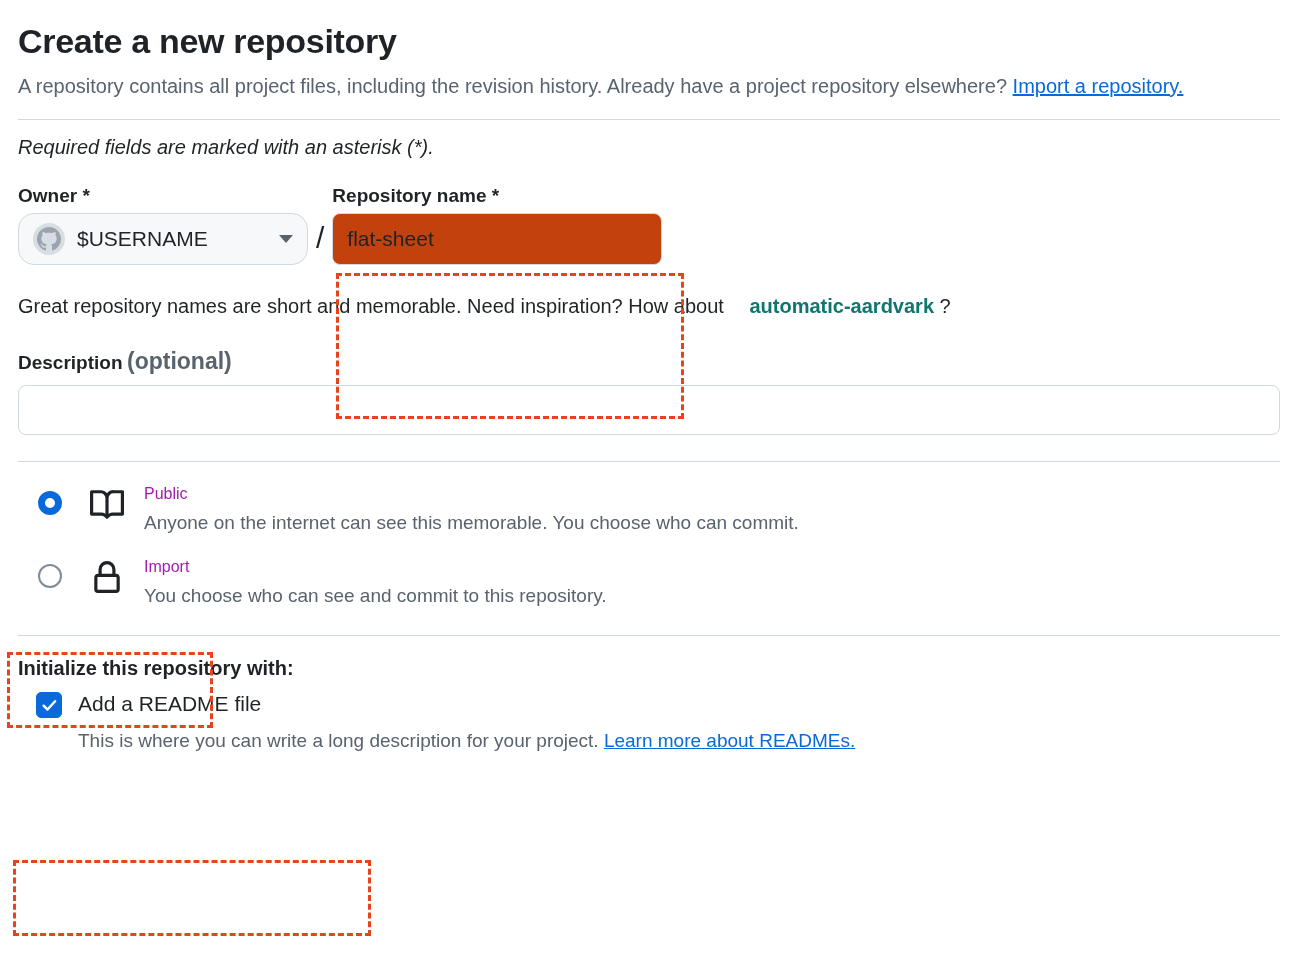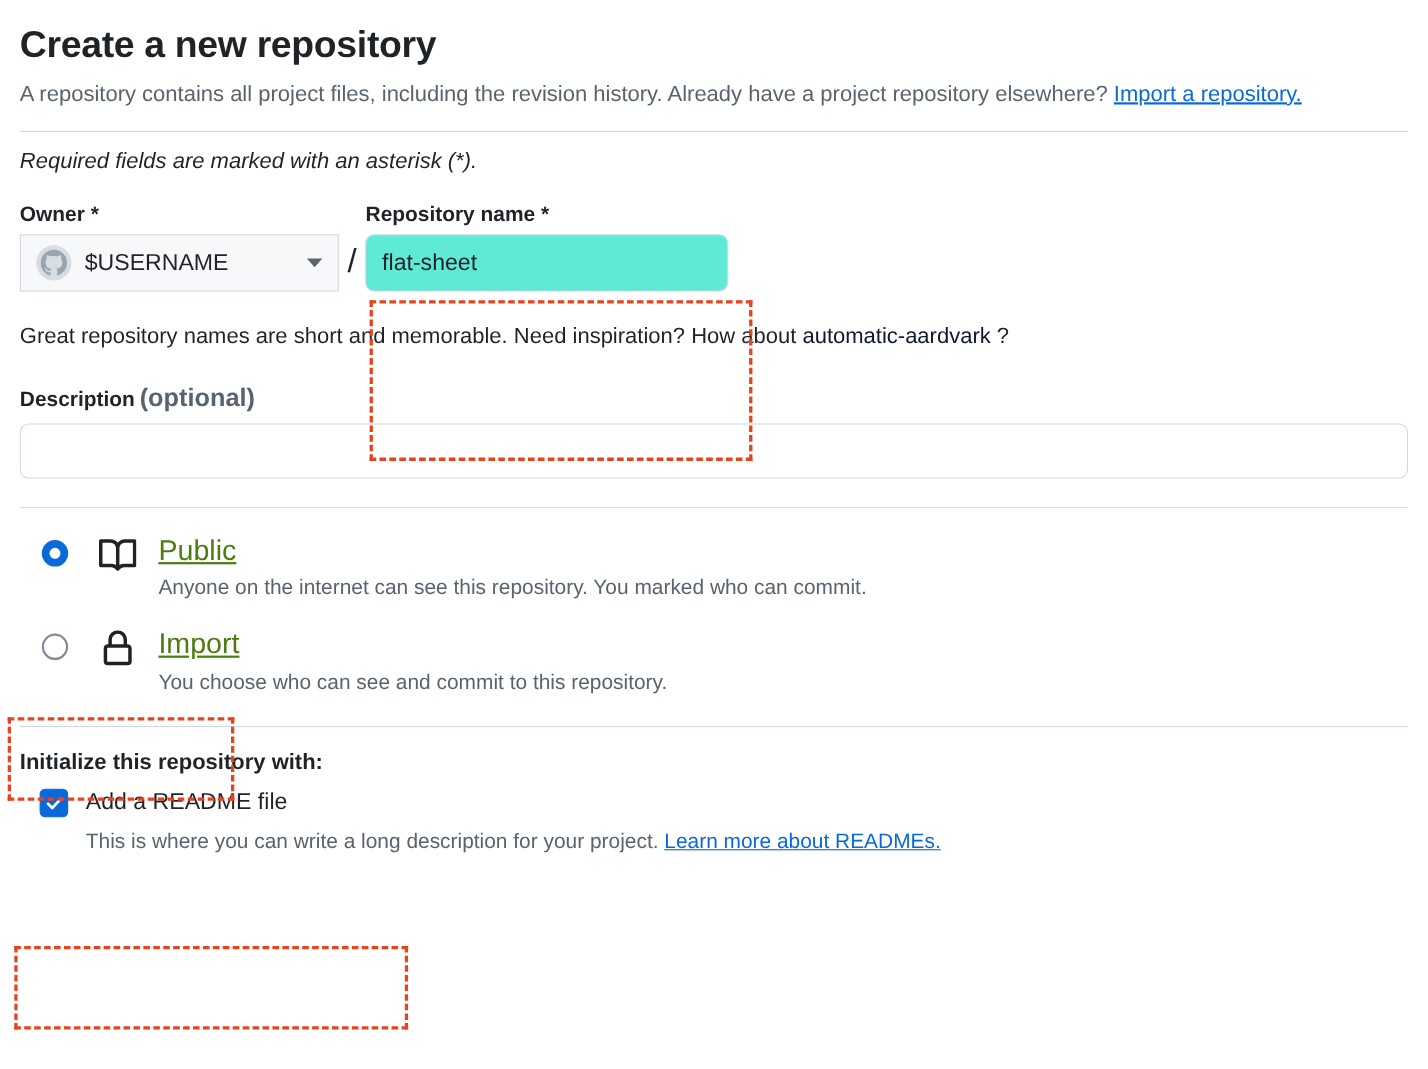--- a/index.html
+++ b/index.html
@@ -69,21 +69,21 @@
     line-height: 1.2;
   }
   .owner-col { width: 290px; }
   .owner-select {
     display: flex;
     align-items: center;
     gap: 12px;
     height: 52px;
     padding: 0 14px;
     border: 1px solid #d1d9e0;
-    border-radius: 0;
+    border-radius: 16px;
     background: #f6f8fa;
     cursor: pointer;
   }
   .avatar {
     width: 32px; height: 32px;
     border-radius: 50%;
     background: #d8dde3;
     display: flex; align-items: center; justify-content: center;
     flex: none;
   }
@@ -108,21 +108,21 @@
     padding-top: 38px;
     line-height: 1;
     user-select: none;
   }
   .repo-col { width: 330px; position: relative; }
   .text-input {
     width: 100%;
     height: 52px;
     border: 1px solid #d1d9e0;
     border-radius: 8px;
-    background: #5eead4;
+    background: #c2410c;
     padding: 0 14px;
     font-size: 21px;
     font-family: "Liberation Sans", sans-serif;
     color: #1f2328;
     outline: none;
   }
   .avail {
     display: flex;
     align-items: center;
     gap: 8px;
@@ -139,23 +139,24 @@
     flex: none;
   }
 
   
   .suggestion {
     font-size: 20px;
     color: #1f2328;
     margin-top: 30px;
   }
   .suggest-name {
-    color: #0f172a;
-    font-weight: normal;
-    cursor: pointer;
+    color: #0f766e;
+    font-weight: bold;
+    cursor: pointer;
+    margin-left: 20px;
   }
 
   
   .desc-block { margin-top: 30px; }
   .desc-label { font-size: 19px; font-weight: bold; color: #1f2328; }
   .desc-optional { font-size: 23px; font-weight: bold; color: #59636e; }
   .desc-input {
     display: block;
     width: 1262px;
     height: 50px;
@@ -192,24 +193,23 @@
     background: #fff;
   }
   .vis-icon {
     width: 34px;
     margin: 4px 0 0 28px;
     flex: none;
     color: #1f2328;
   }
   .vis-text { margin-left: 20px; }
   .vis-title {
-    font-size: 26px;
-    color: #4d7c0f;
+    font-size: 16px;
+    color: #a21caf;
     line-height: 1.25;
-    text-decoration: underline;
   }
   .vis-desc {
     font-size: 19px;
     color: #59636e;
     margin-top: 7px;
     line-height: 1.25;
   }
 
   
   .init-divider { margin-top: 28px; }
@@ -305,21 +305,21 @@
 
   <div class="vis-option">
     <span class="radio checked"></span>
     <span class="vis-icon">
       <svg width="34" height="34" viewBox="0 0 16 16" fill="#1f2328" aria-hidden="true">
         <path d="M0 1.75A.75.75 0 0 1 .75 1h4.253c1.227 0 2.317.59 3 1.501A3.743 3.743 0 0 1 11.006 1h4.245a.75.75 0 0 1 .75.75v10.5a.75.75 0 0 1-.75.75h-4.507a2.25 2.25 0 0 0-1.591.659l-.622.621a.75.75 0 0 1-1.06 0l-.622-.621A2.25 2.25 0 0 0 5.258 13H.75a.75.75 0 0 1-.75-.75Zm7.251 10.324.004-5.073-.002-2.253A2.25 2.25 0 0 0 5.003 2.5H1.5v9h3.757a3.75 3.75 0 0 1 1.994.574ZM8.755 4.75l-.004 7.322a3.752 3.752 0 0 1 1.992-.572H14.5v-9h-3.495a2.25 2.25 0 0 0-2.25 2.25Z"></path>
       </svg>
     </span>
     <span class="vis-text">
       <span class="vis-title" style="display:block">Public</span>
-      <span class="vis-desc" style="display:block">Anyone on the internet can see this repository. You marked who can commit.</span>
+      <span class="vis-desc" style="display:block">Anyone on the internet can see this memorable. You choose who can commit.</span>
     </span>
   </div>
 
   <div class="vis-option">
     <span class="radio"></span>
     <span class="vis-icon">
       <svg width="34" height="34" viewBox="0 0 16 16" fill="#1f2328" aria-hidden="true">
         <path d="M4 4a4 4 0 0 1 8 0v2h.25c.966 0 1.75.784 1.75 1.75v5.5A1.75 1.75 0 0 1 12.25 15h-8.5A1.75 1.75 0 0 1 2 13.25v-5.5C2 6.784 2.784 6 3.75 6H4Zm8.25 3.5h-8.5a.25.25 0 0 0-.25.25v5.5c0 .138.112.25.25.25h8.5a.25.25 0 0 0 .25-.25v-5.5a.25.25 0 0 0-.25-.25ZM10.5 6V4a2.5 2.5 0 1 0-5 0v2Z"></path>
       </svg>
     </span>

